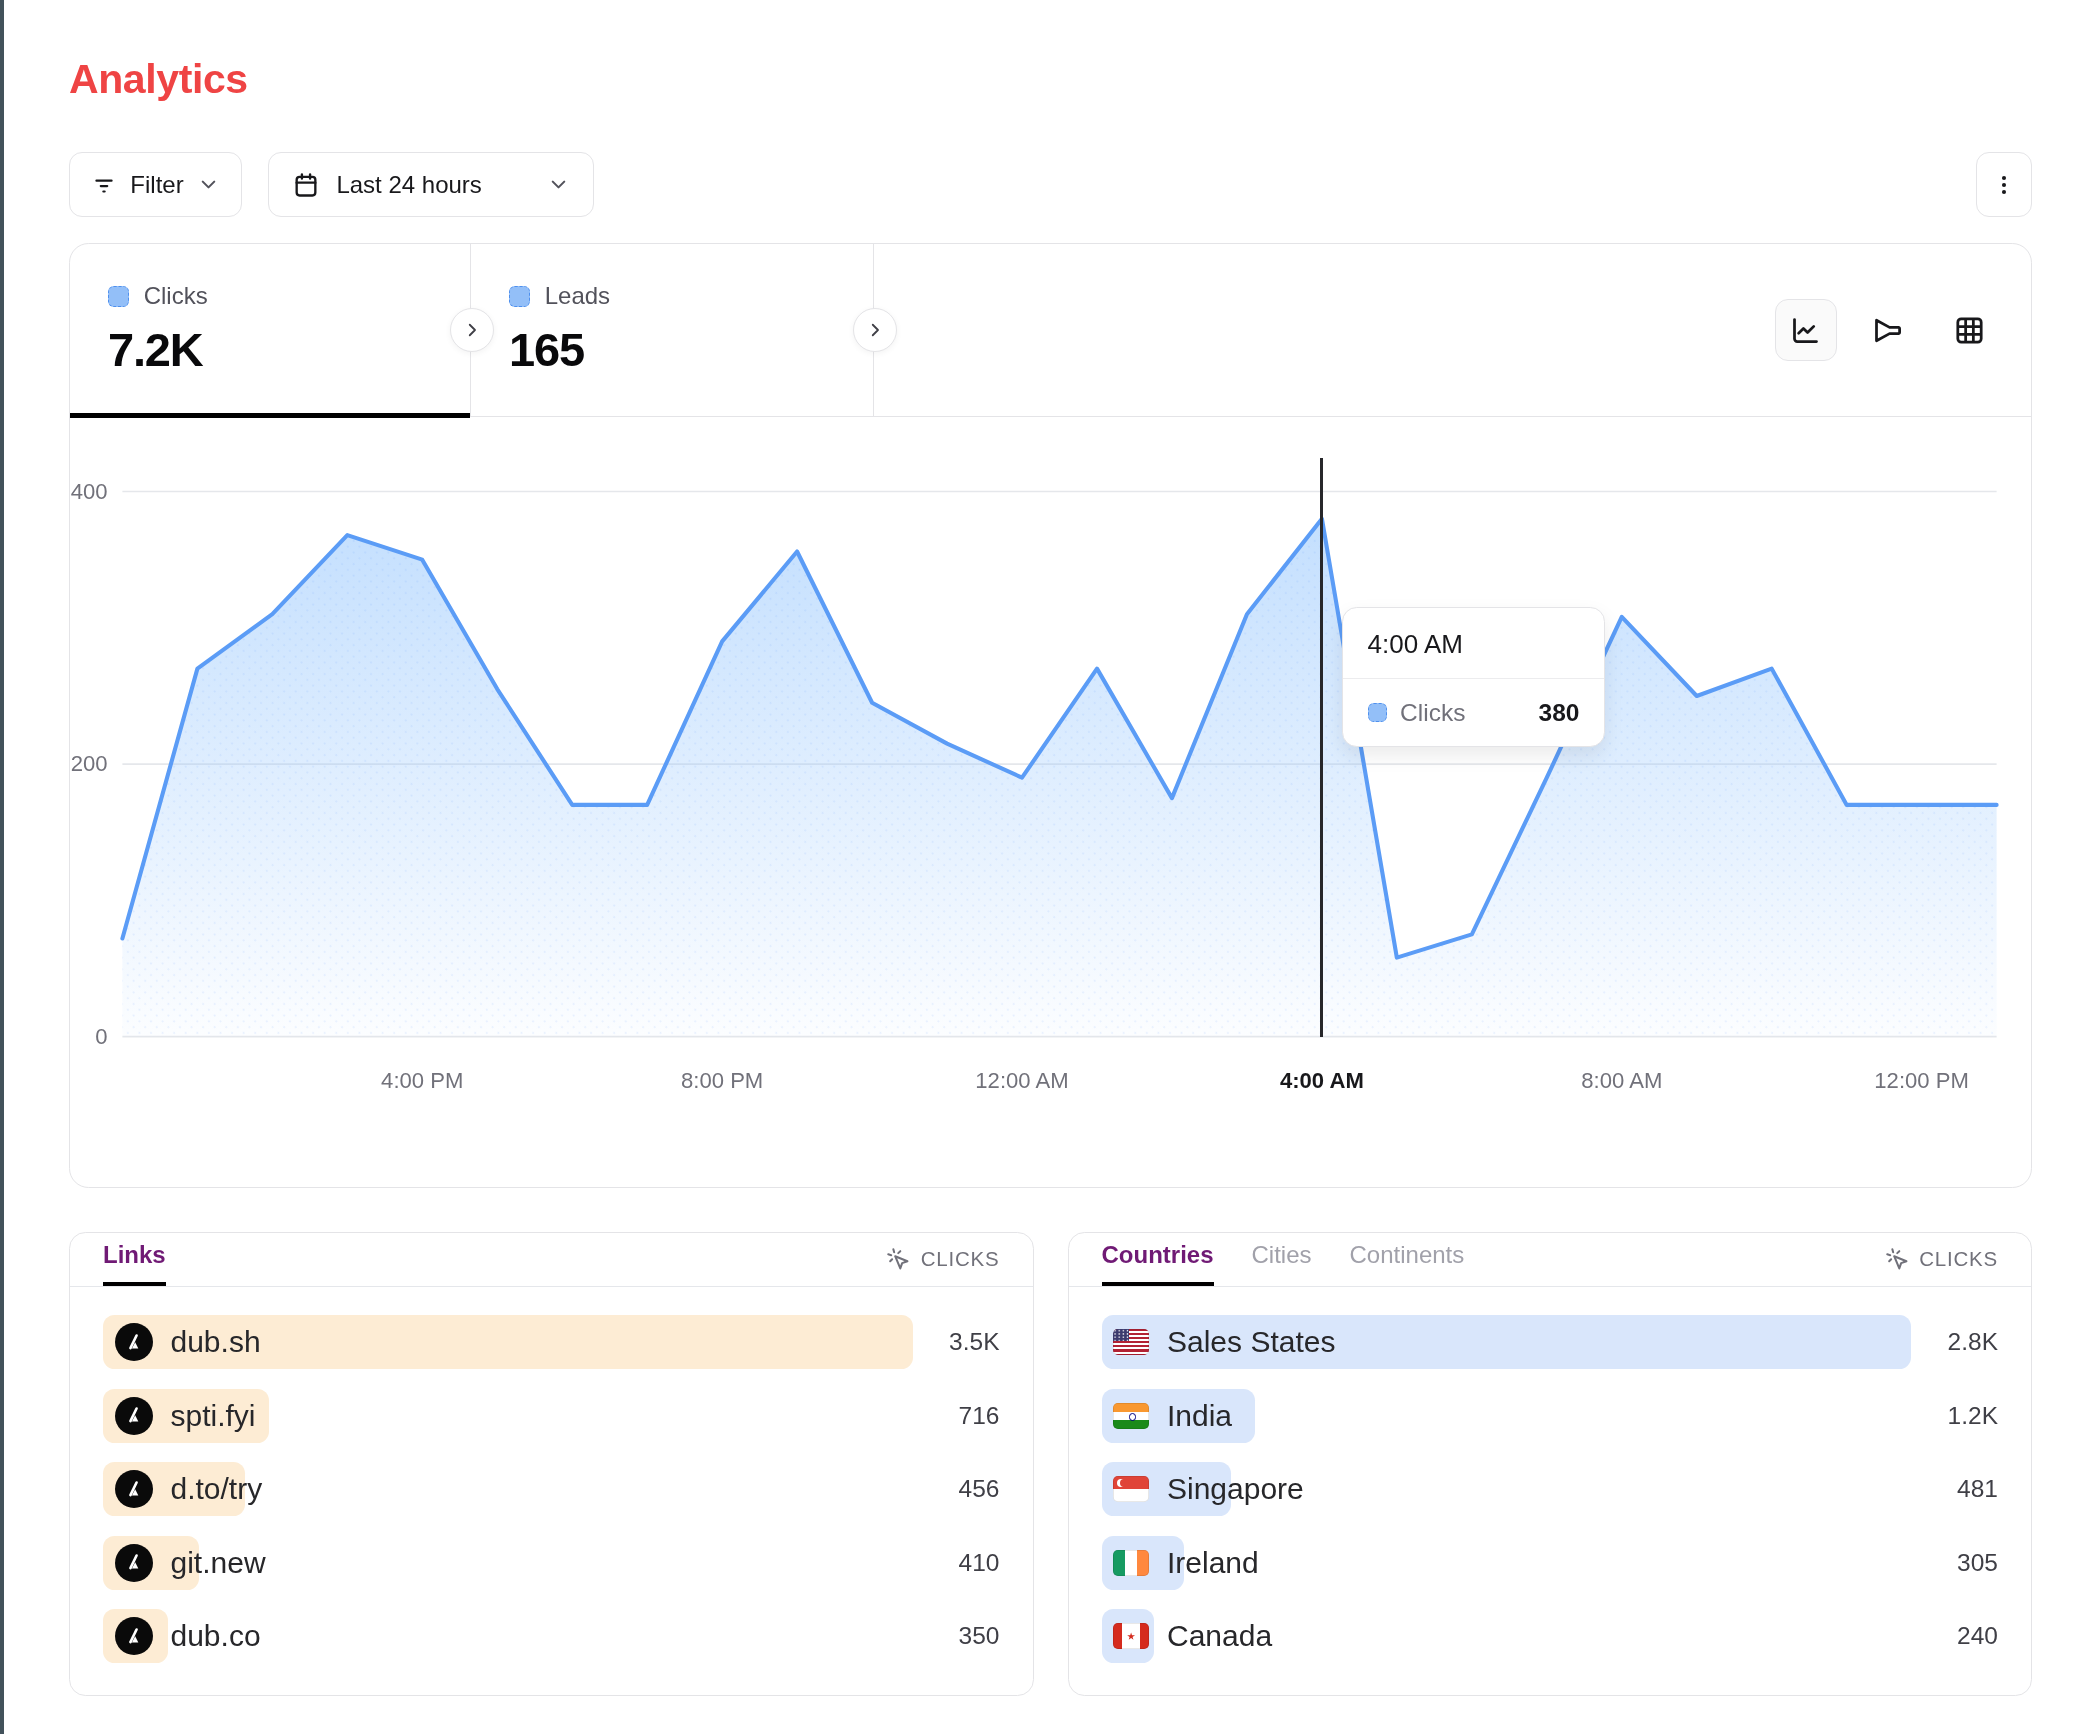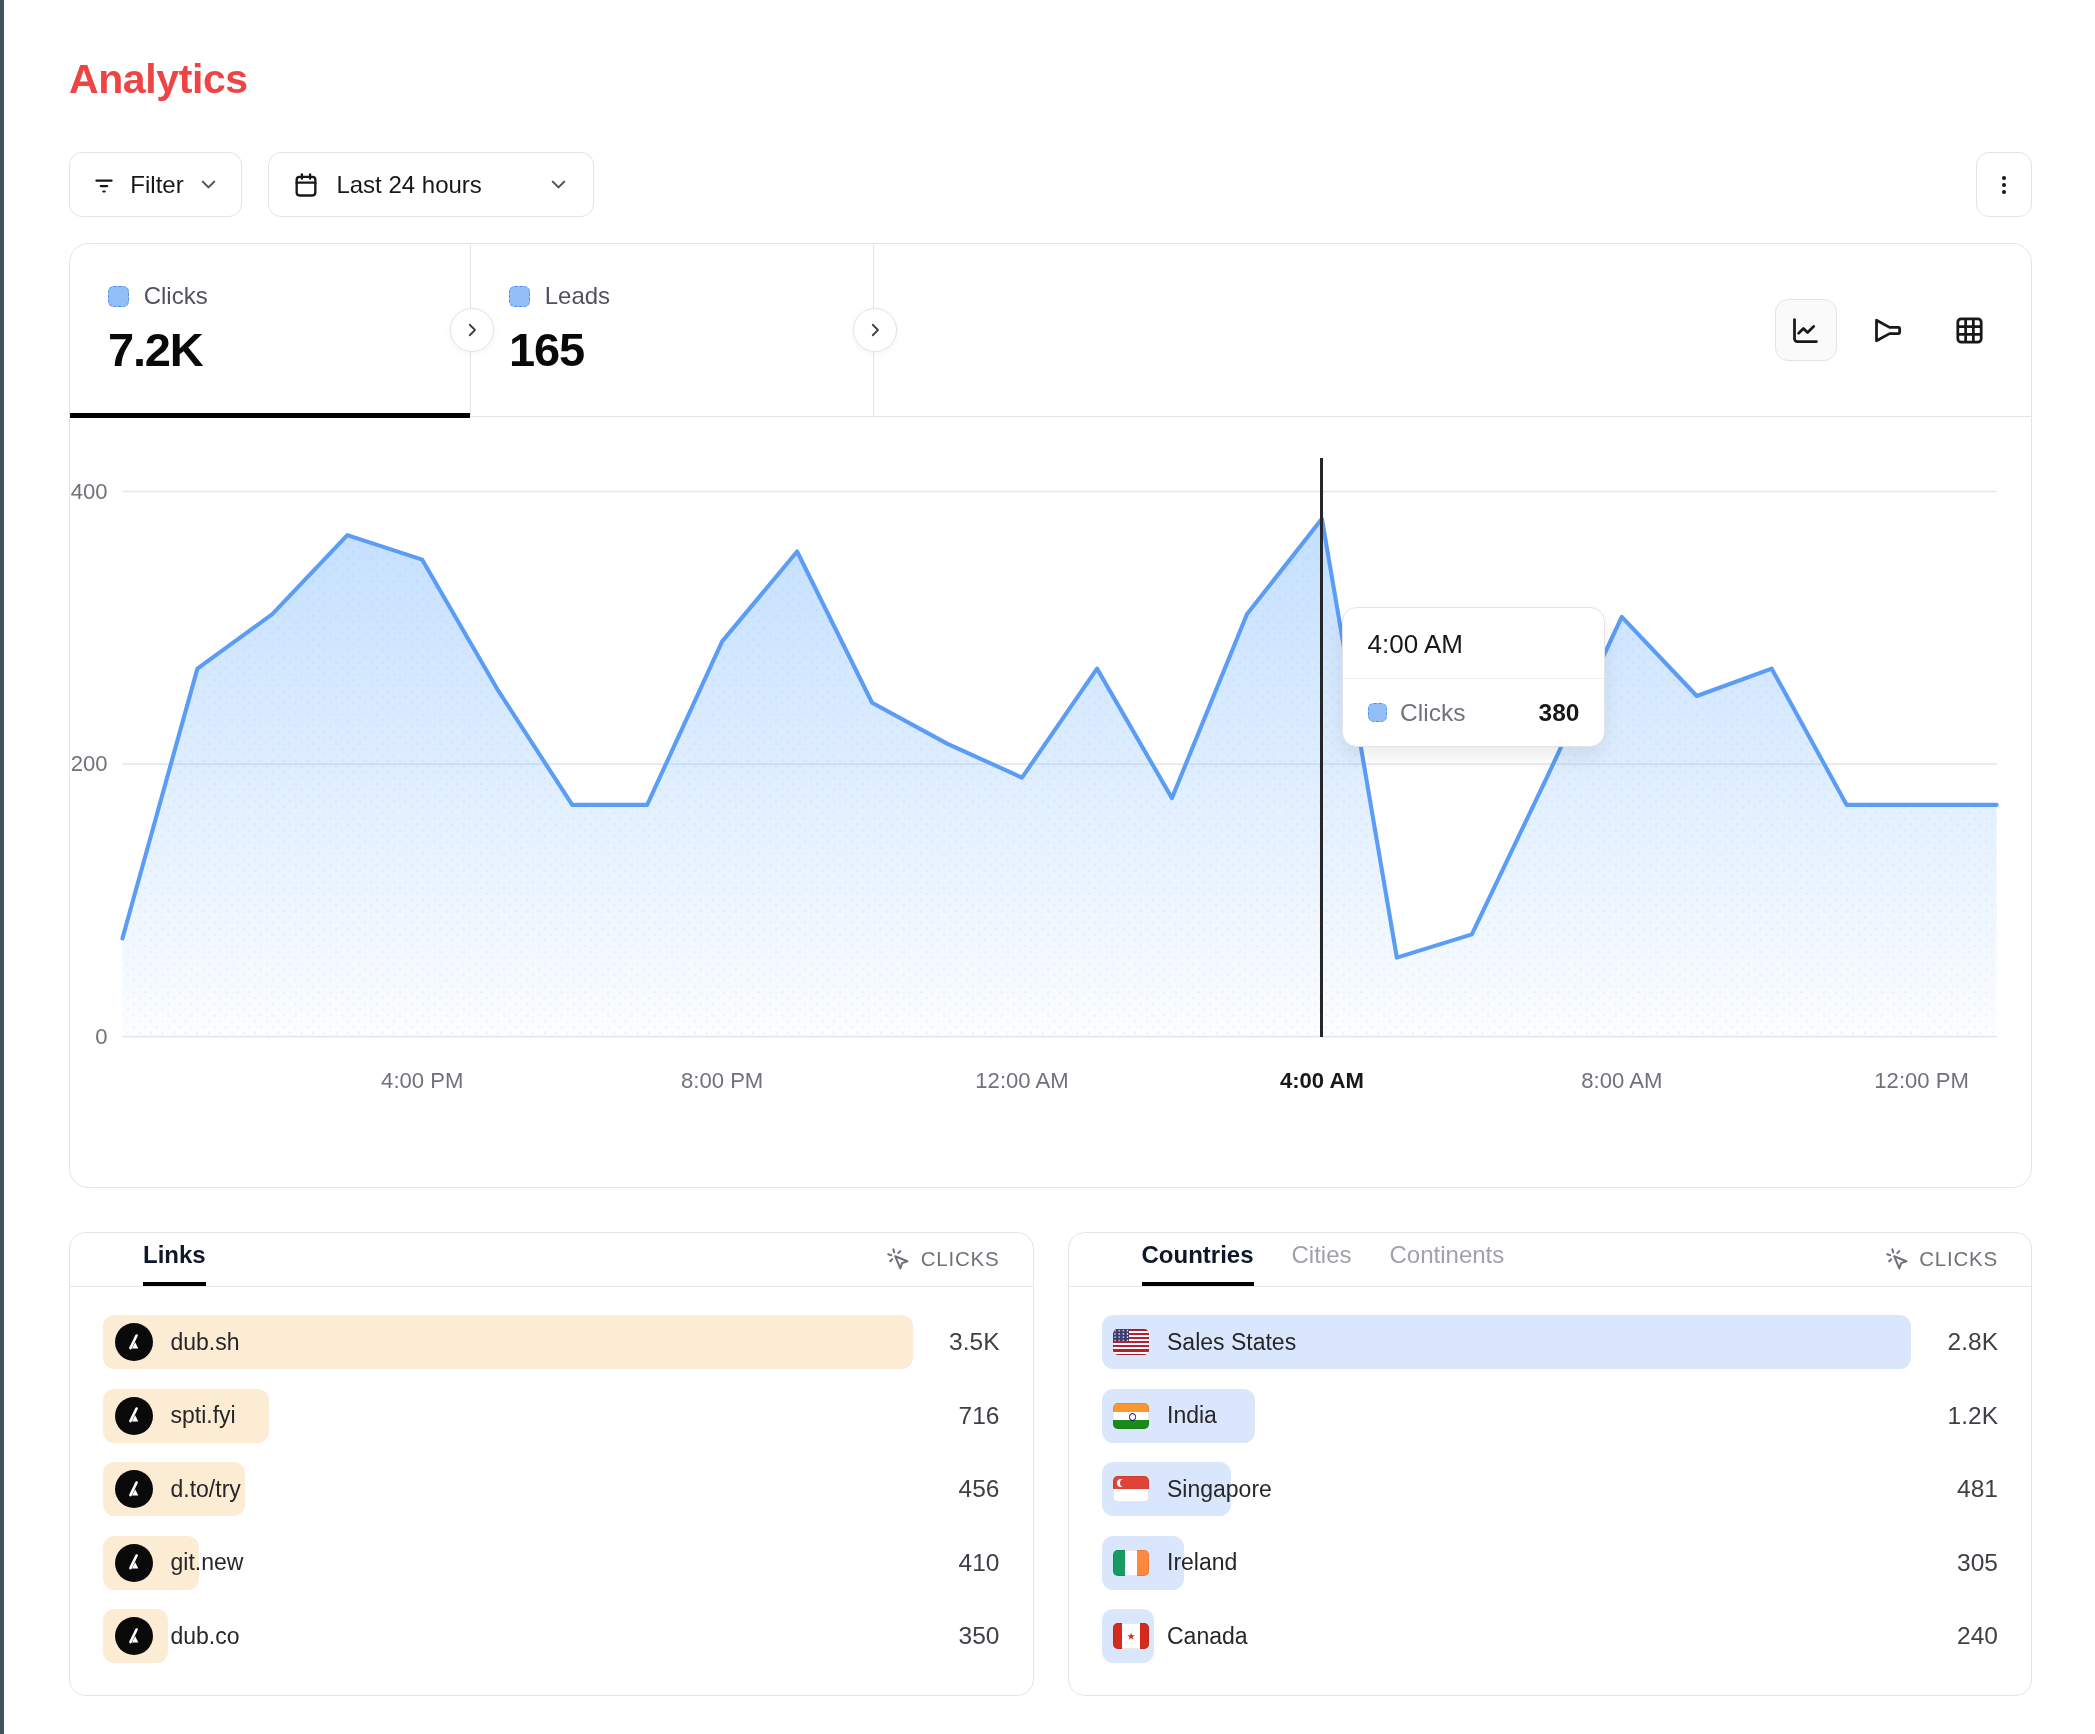--- a/index.html
+++ b/index.html
@@ -54,31 +54,31 @@
   .tooltip-row .legend-sq { width:19.6px; height:19.6px; }
   .tooltip-series { margin-left:13px; font-size:24.5px; color:#71717a; }
   .tooltip-value { margin-left:auto; font-size:24.5px; font-weight:700; color:#18181b; }
 
   
   .bottom-row { margin-top:44px; display:flex; gap:34px; }
   .panel { flex:1; height:464px; border:1.6px solid #e4e4e7; border-radius:16.4px; background:#fff; overflow:hidden; }
   .panel-head { height:54px; padding:0 33px; display:flex; align-items:flex-end; border-bottom:1.6px solid #e5e7eb; }
   .panel-tabs { display:flex; gap:38px; height:100%; align-items:flex-end; }
   .ptab { font-size:24px; color:#a1a1aa; padding-bottom:13px; border-bottom:4.9px solid transparent; cursor:pointer; }
-  .ptab.active { color:#0f172a; font-weight:600; border-bottom-color:#000;margin-left:40px; }
+  .ptab.active { color:#701a75; font-weight:600; border-bottom-color:#000; }
   .metric { margin-left:auto; display:flex; align-items:center; gap:9.8px; padding-bottom:14.7px;
     font-size:20.5px; letter-spacing:0.8px; color:#71717a; font-weight:500; }
   .panel-body { padding:28px 33px 0; display:flex; flex-direction:column; gap:19.6px; }
   .bar-row { position:relative; height:54px; flex:none; cursor:pointer; }
   .bar-zone { position:absolute; left:0; top:0; bottom:0; right:87px; }
   .bar { position:absolute; left:0; top:0; bottom:0; border-radius:11.5px; }
   .links-bar { background:#fdecd4; }
   .geo-bar { background:#d9e6fb; }
   .row-content { position:absolute; left:11.5px; top:0; bottom:0; display:flex; align-items:center; z-index:2; }
-  .row-label { margin-left:18px; font-size:23px; color:#27272a; }
+  .row-label { margin-left:18px; font-size:30px; color:#27272a; }
   .row-value { position:absolute; right:0; top:0; bottom:0; display:flex; align-items:center; font-size:24.5px; color:#3f3f46; z-index:2; }
   .avatar { width:38px; height:38px; border-radius:50%; background:#0a0a0a; display:flex; align-items:center; justify-content:center; }
 
   
   .flag { position:relative; width:36px; height:26px; border-radius:4.9px; overflow:hidden; flex:none;
           box-shadow:inset 0 0 0 0.8px rgba(0,0,0,.12); }
   .flag[data-flag="us"] { background:repeating-linear-gradient(180deg,#b22234 0 2px,#fff 2px 4.1px); }
   .flag[data-flag="us"]::before { content:""; position:absolute; left:0; top:0; width:15.5px; height:11.5px; background:#3c3b6e;
      background-image:radial-gradient(#fff 0.8px, transparent 1px); background-size:4.1px 3.3px; }
   .flag[data-flag="in"] { background:linear-gradient(180deg,#f99830 0 33%,#fff 33% 67%,#1a8a1a 67%); }

